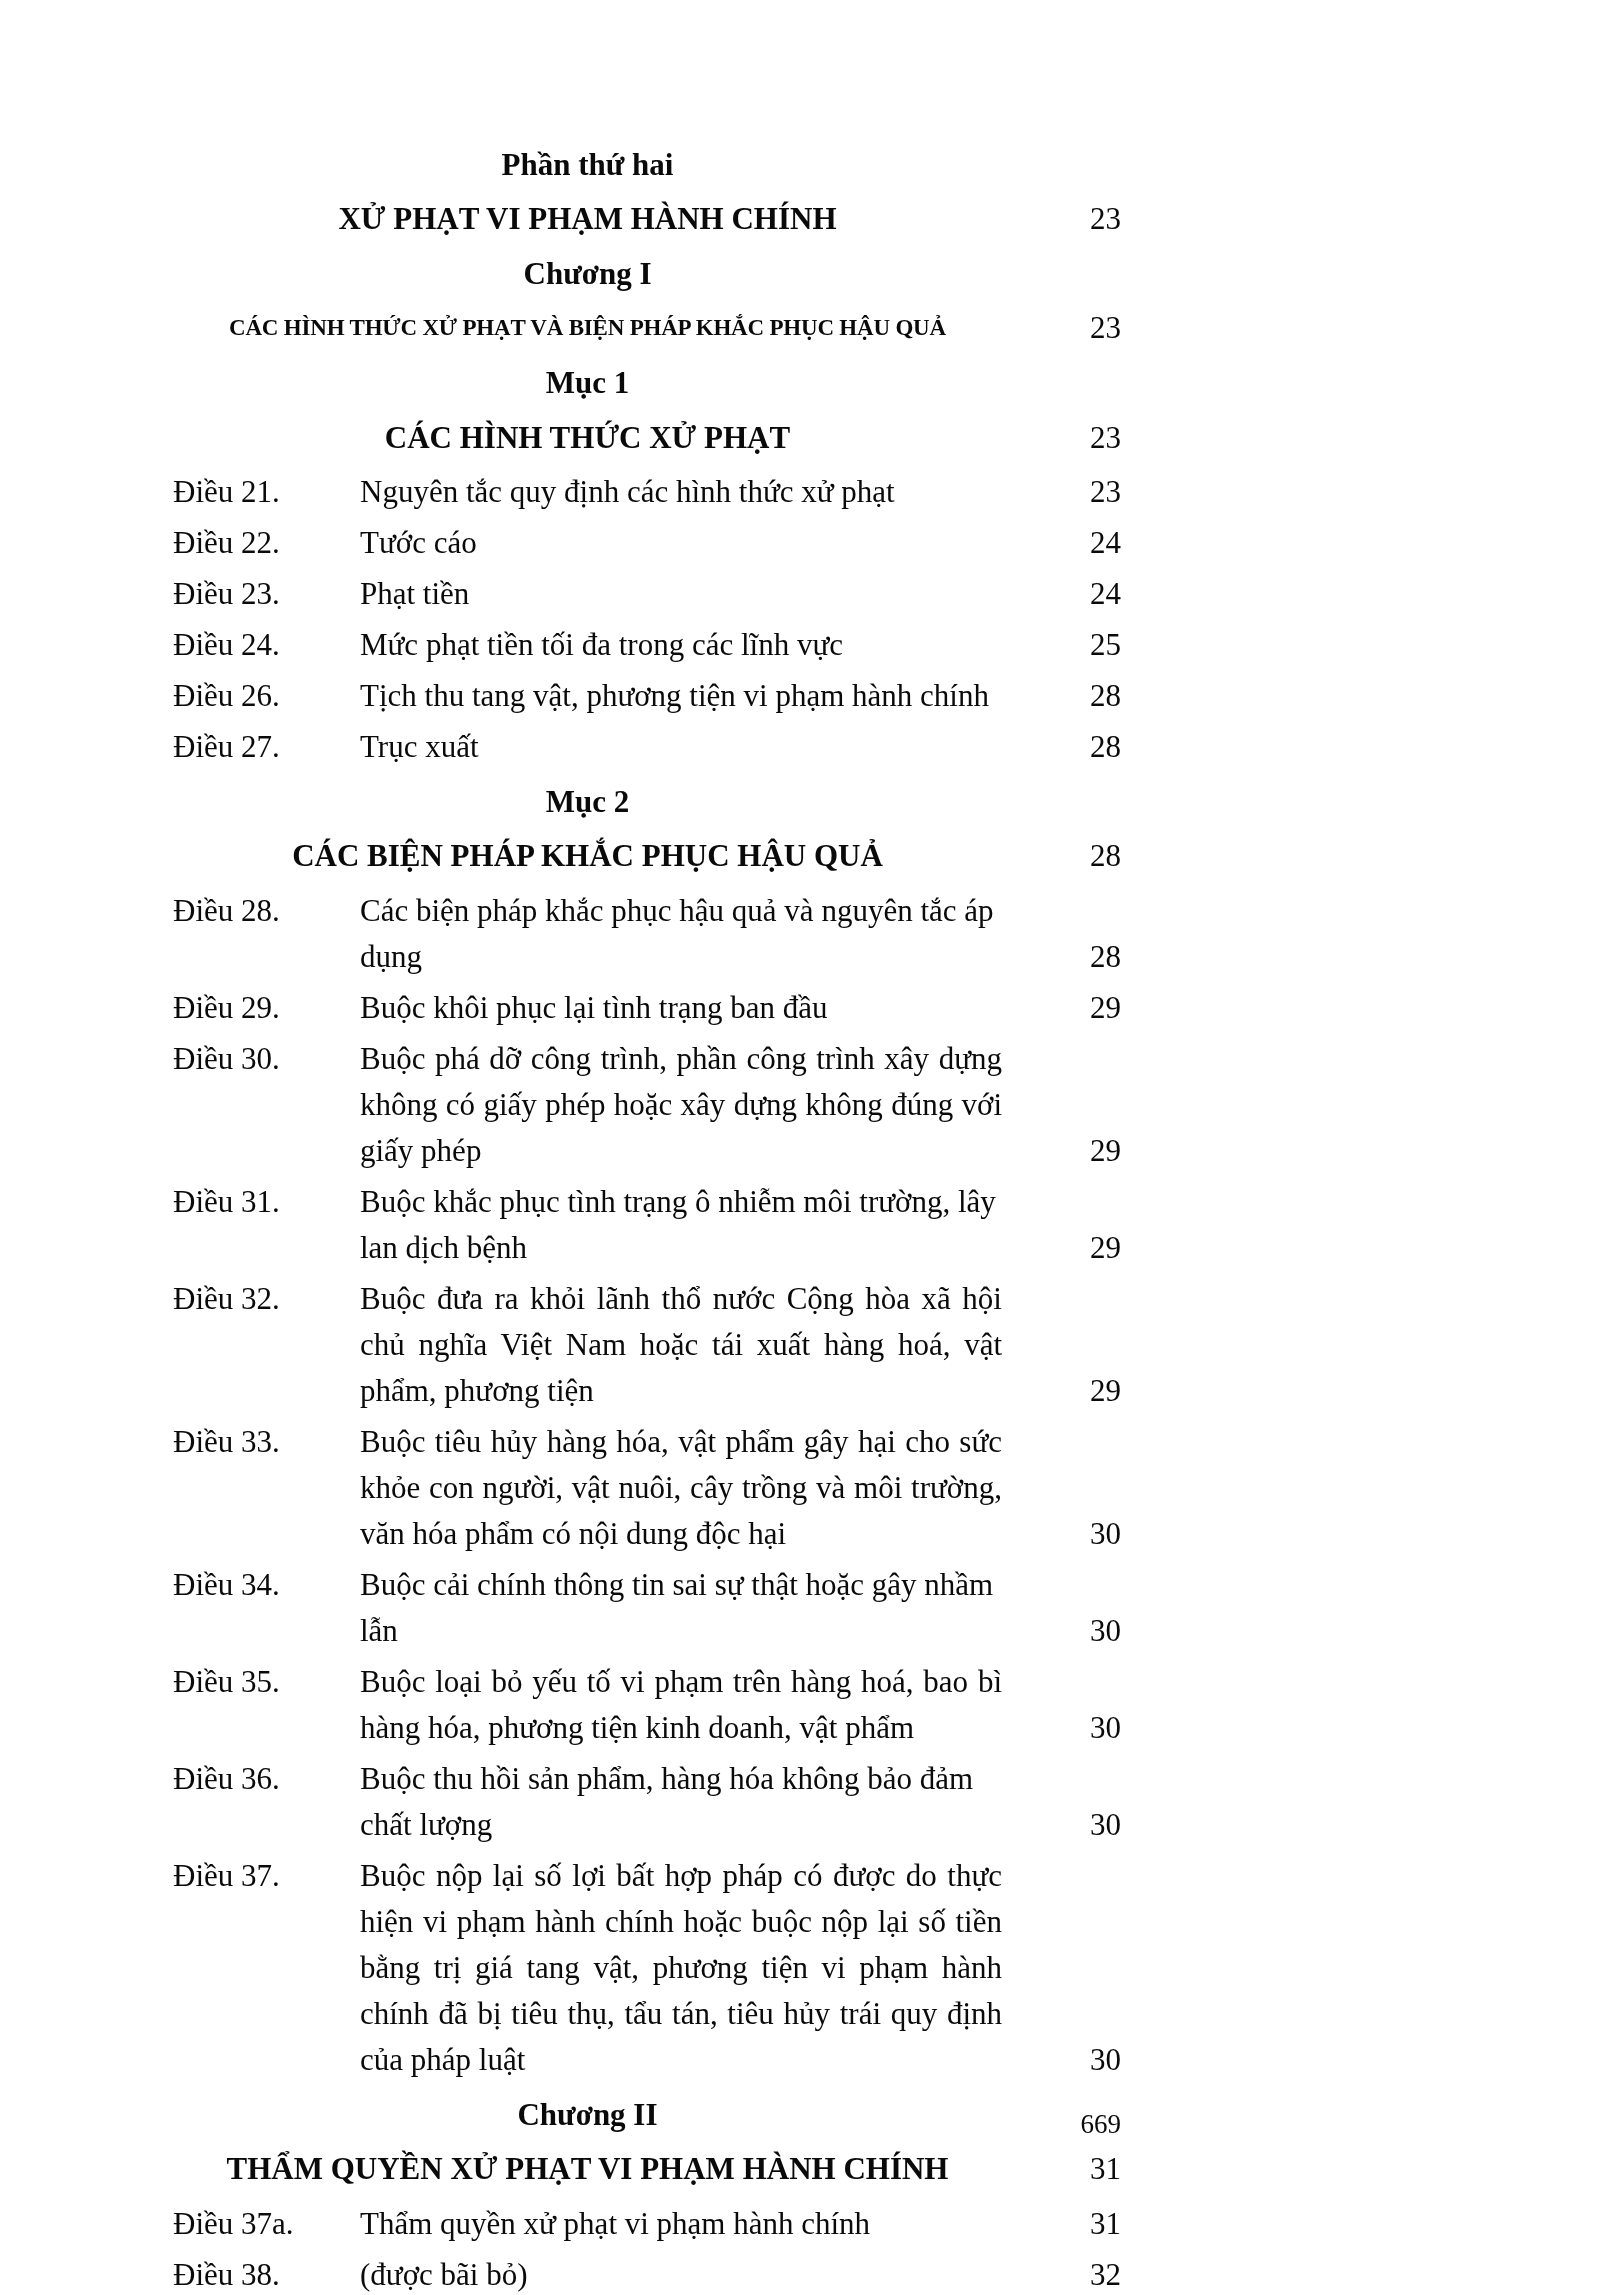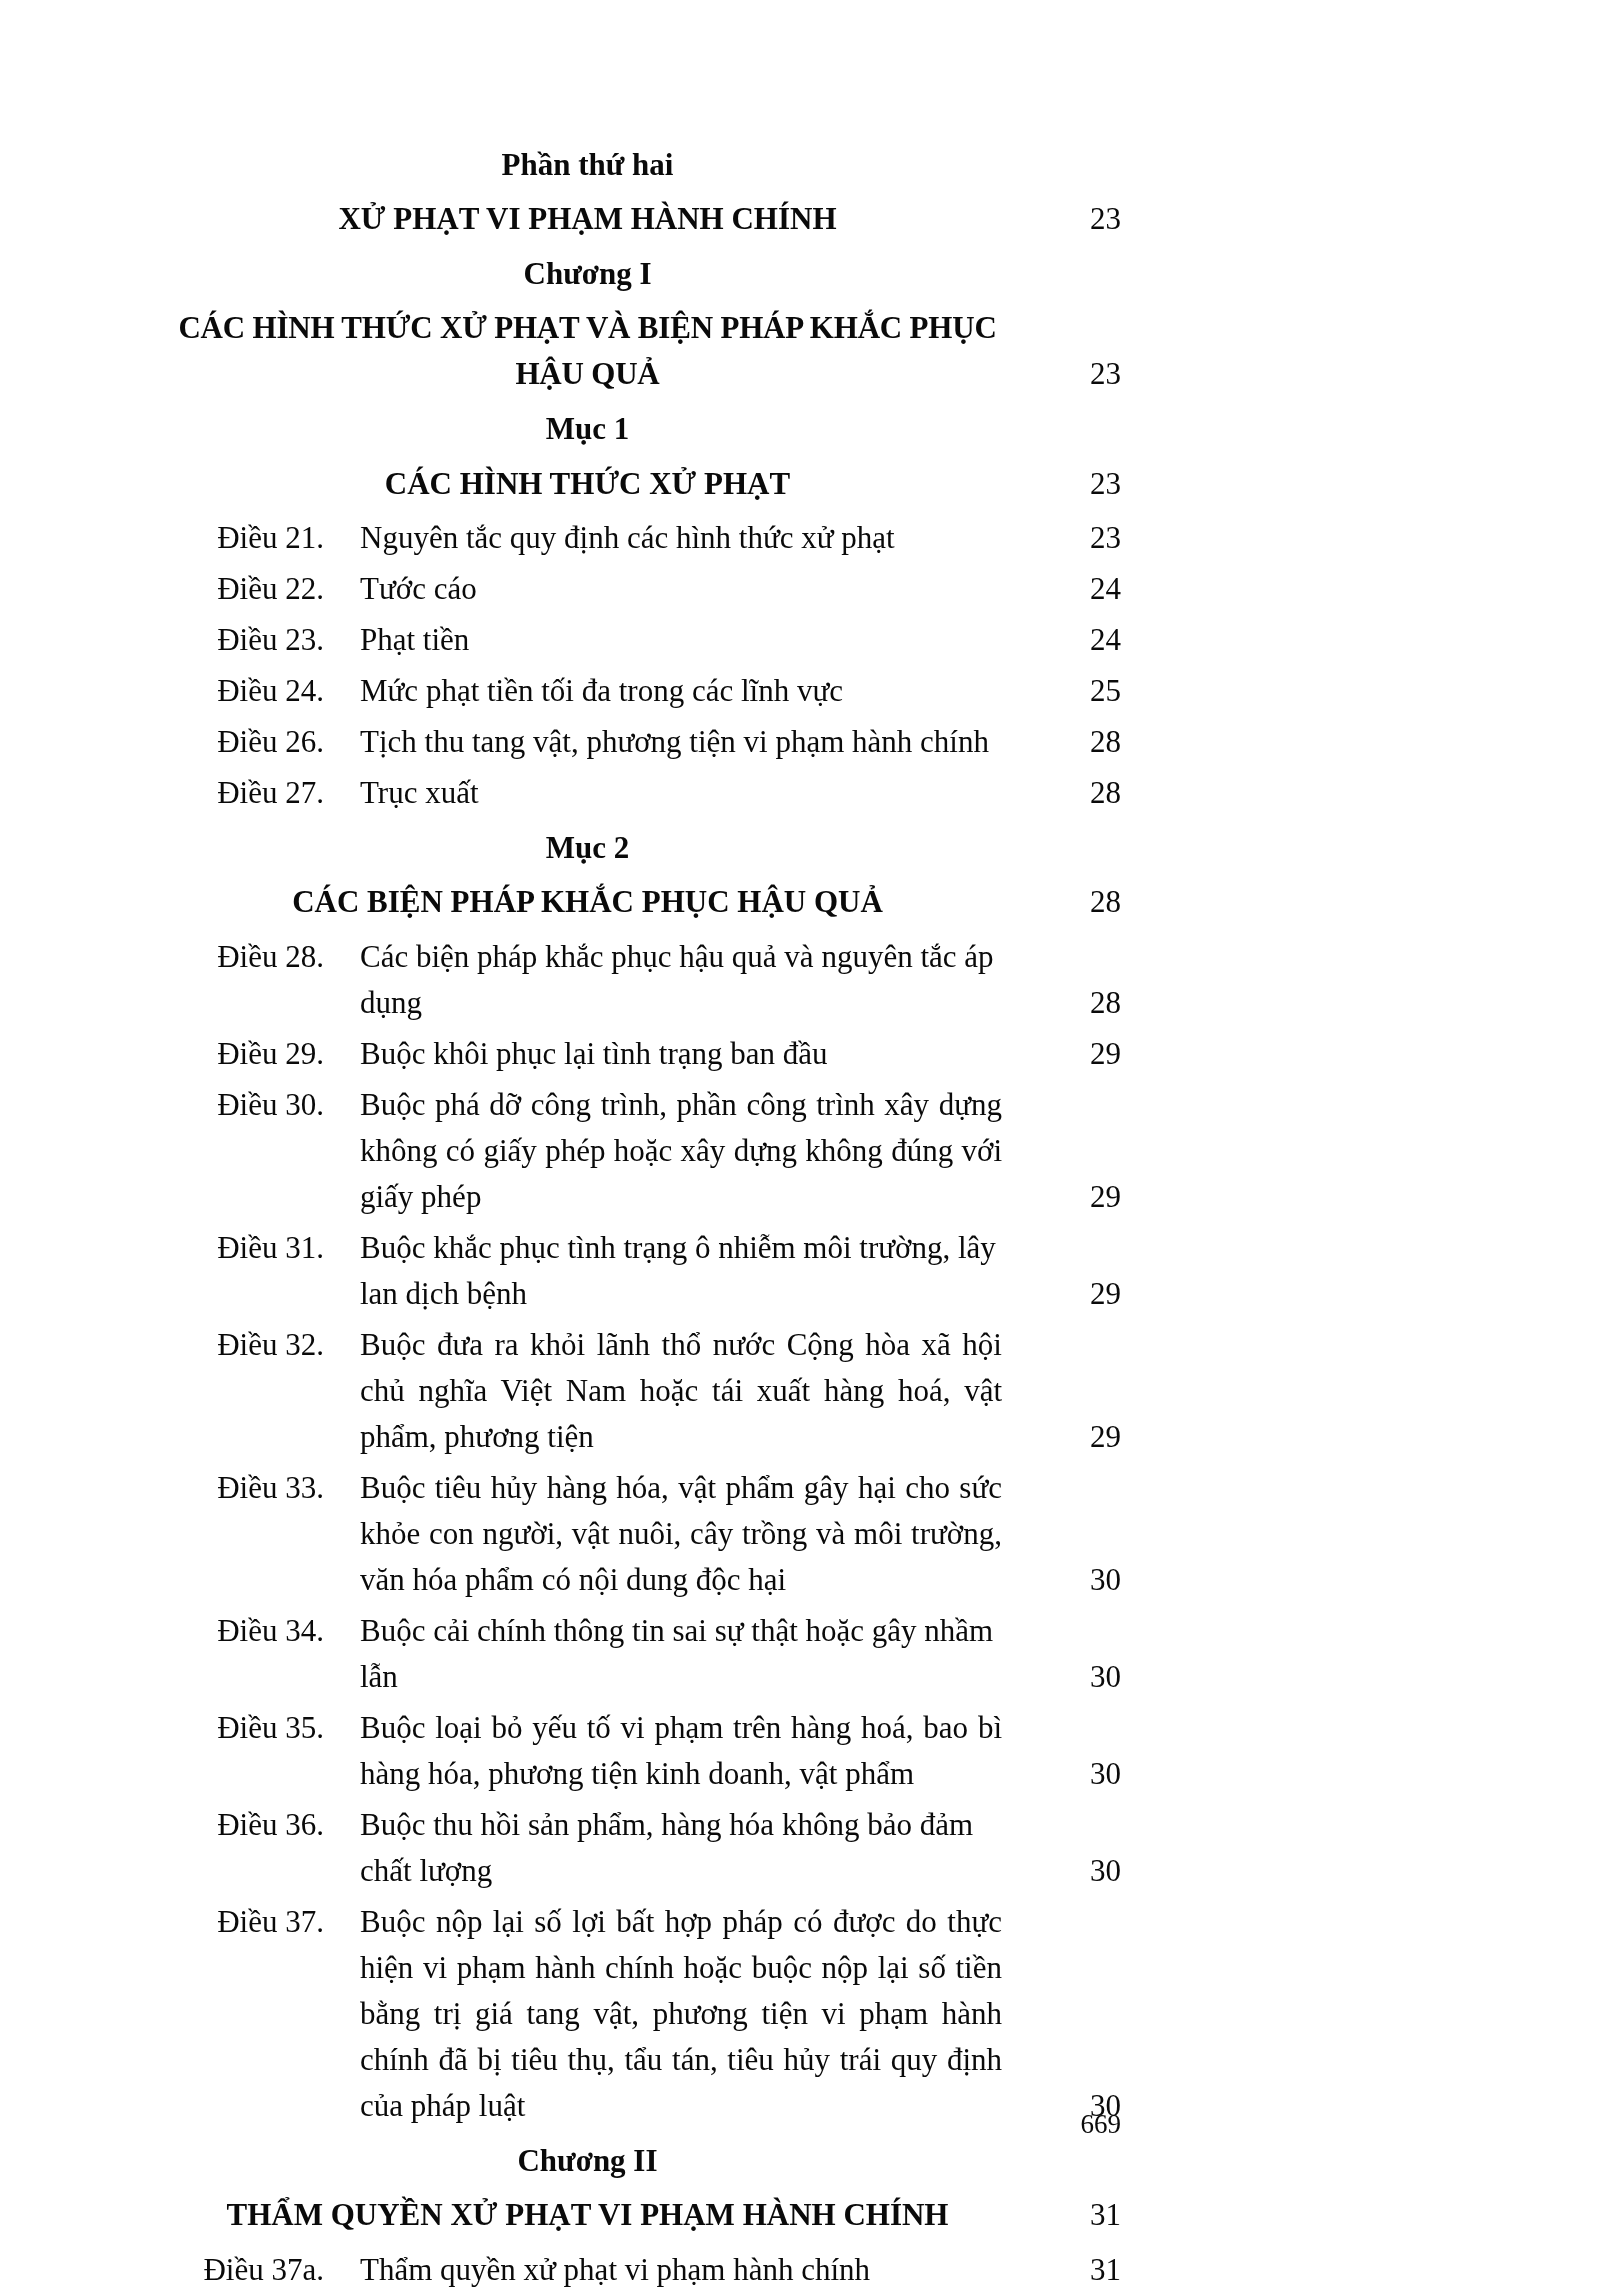--- a/index.html
+++ b/index.html
@@ -23,30 +23,29 @@
   .hrow {
     display: flex;
     align-items: flex-end;
     margin: 8.6px 0;
   }
   .hrow .h-main {
     flex: 1 1 auto;
     text-align: center;
     font-weight: bold;
   }
-  .section-title-text { font-size: 31px; letter-spacing: -0.2px; }
+  .section-title-text { font-size: 23px; letter-spacing: -0.2px; }
   .entry-row {
     display: flex;
     align-items: flex-start;
     margin-bottom: 5px;
   }
   .e-label {
     flex: 0 0 151px;
     width: 151px;
-    text-align: right;
   }
   .e-text {
     flex: 1 1 auto;
     text-align: left;
     margin-left: 36px;
   }
   .e-text.justify {
     text-align: justify;
   }
   .pgnum {

